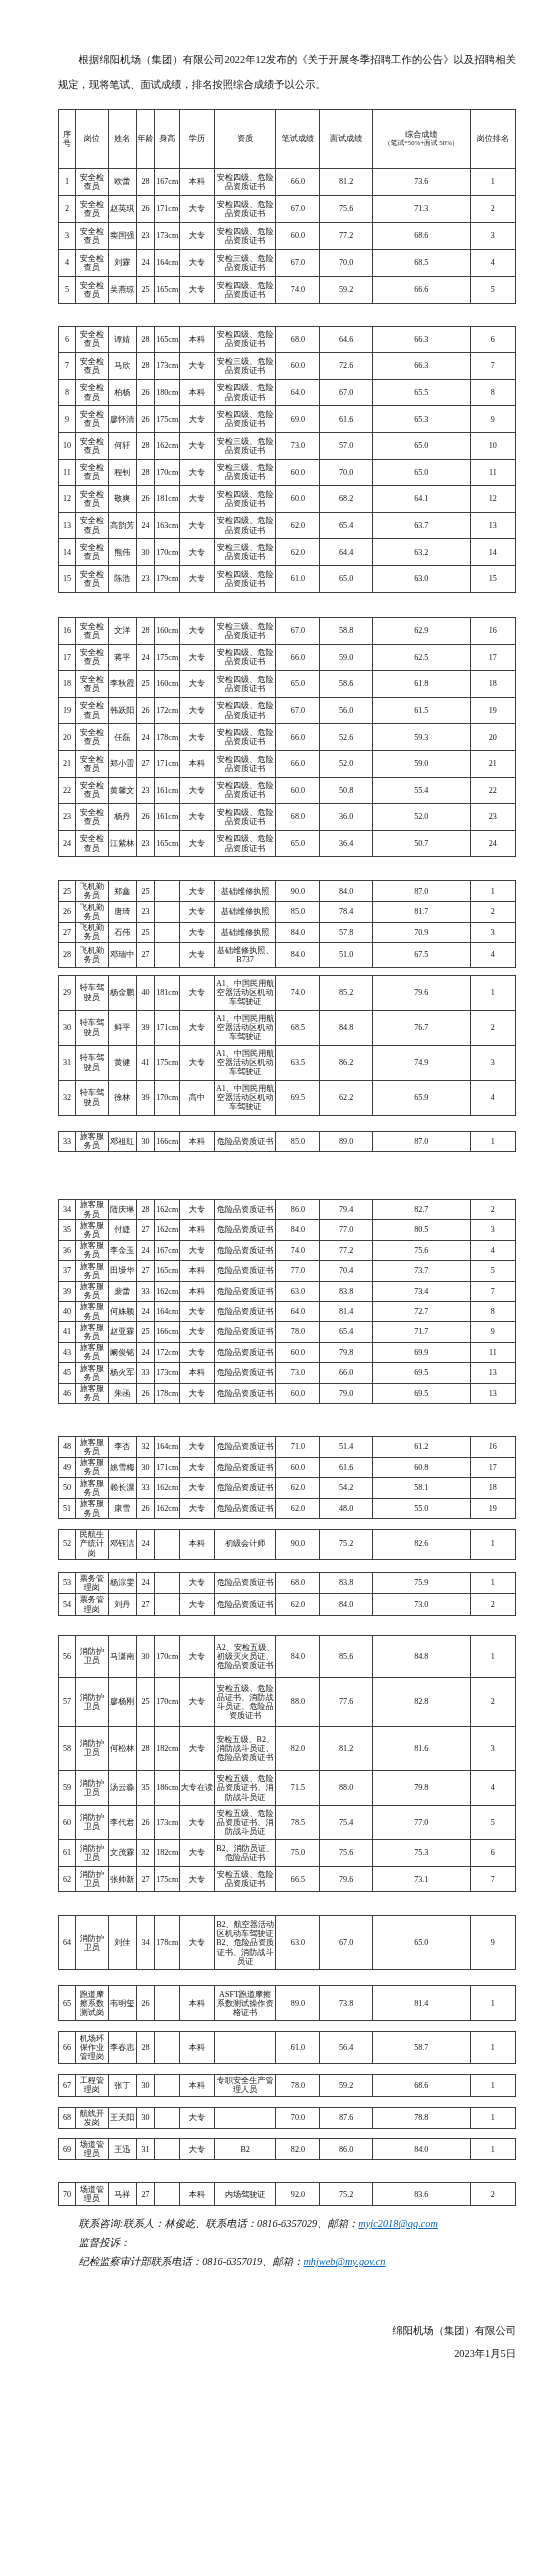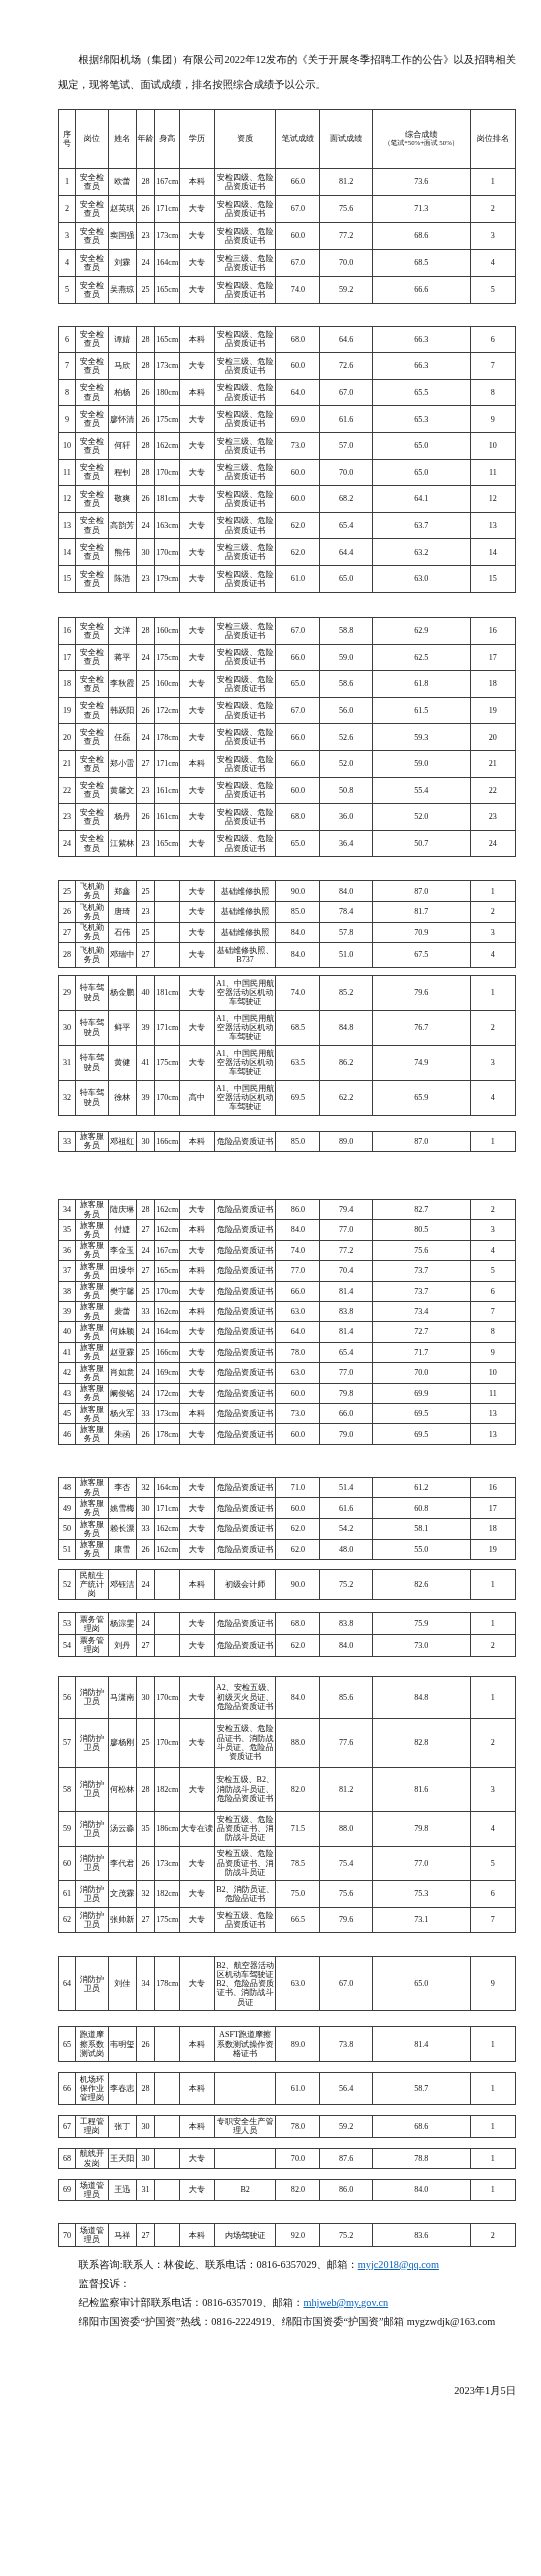--- a/index.html
+++ b/index.html
@@ -19,21 +19,21 @@
   }
   table.results th,table.results td{
     border:0.5px solid #3d3d3d;text-align:center;vertical-align:middle;
     font-size:8.1px;line-height:9.2px;padding:0.5px 0.5px;font-weight:normal;
     word-break:break-all;color:#111;
   }
   table.results th .subhead{font-size:6.8px;line-height:8.7px;}
   .footer{font-size:10.3px;margin-top:7.6px;color:#111;}
   .footer p{margin:0;}
   .f-p1{line-height:24.4px;text-indent:2em;text-align:justify;}
-  .f-line{line-height:19px;text-indent:2em;}
+  .f-line{line-height:19px;text-indent:2em;font-style:italic;}
   a.email{color:#0563c1;text-decoration:underline;cursor:pointer;}
   .signature{margin-top:48px;text-align:right;font-size:10.3px;line-height:23px;}
 </style>
 </head>
 <body>
 
 <div class="content">
   <p class="intro">根据绵阳机场（集团）有限公司2022年12发布的《关于开展冬季招聘工作的公告》以及招聘相关规定，现将笔试、面试成绩，排名按照综合成绩予以公示。</p>
 
   <div id="tables-host">
@@ -667,33 +667,20 @@
             <td>27</td>
             <td>165cm</td>
             <td>本科</td>
             <td>危险品资质证书</td>
             <td>77.0</td>
             <td>70.4</td>
             <td>73.7</td>
             <td>5</td>
           </tr>
           <tr style="height: 18.4px;">
-            <td>38</td>
-            <td>旅客服务员</td>
-            <td>樊宇馨</td>
-            <td>25</td>
-            <td>170cm</td>
-            <td>大专</td>
-            <td>危险品资质证书</td>
-            <td>66.0</td>
-            <td>81.4</td>
-            <td>73.7</td>
-            <td>6</td>
-          </tr>
-          <tr style="height: 18.4px;">
             <td>39</td>
             <td>旅客服务员</td>
             <td>裴蕾</td>
             <td>33</td>
             <td>162cm</td>
             <td>本科</td>
             <td>危险品资质证书</td>
             <td>63.0</td>
             <td>83.8</td>
             <td>73.4</td>
@@ -717,33 +704,20 @@
             <td>旅客服务员</td>
             <td>赵亚霖</td>
             <td>25</td>
             <td>166cm</td>
             <td>大专</td>
             <td>危险品资质证书</td>
             <td>78.0</td>
             <td>65.4</td>
             <td>71.7</td>
             <td>9</td>
-          </tr>
-          <tr style="height: 18.4px;">
-            <td>42</td>
-            <td>旅客服务员</td>
-            <td>肖如意</td>
-            <td>24</td>
-            <td>169cm</td>
-            <td>大专</td>
-            <td>危险品资质证书</td>
-            <td>63.0</td>
-            <td>77.0</td>
-            <td>70.0</td>
-            <td>10</td>
           </tr>
           <tr style="height: 18.4px;">
             <td>43</td>
             <td>旅客服务员</td>
             <td>阚俊铭</td>
             <td>24</td>
             <td>172cm</td>
             <td>大专</td>
             <td>危险品资质证书</td>
             <td>60.0</td>
@@ -1238,19 +1212,19 @@
             <td>2</td>
           </tr>
         </tbody>
       </table>
     </div>
 
   <div class="footer">
     <p class="f-line"><span>联系咨询:联系人：林俊屹、联系电话：0816-6357029、邮箱：</span><a class="email" href="#">myjc2018@qq.com</a></p>
     <p class="f-line">监督投诉：</p>
     <p class="f-line"><span>纪检监察审计部联系电话：0816-6357019、邮箱：</span><a class="email" href="#">mhjweb@my.gov.cn</a></p>
-    <p class="f-line">绵阳市国资委“护国资”热线：0816-2224919、绵阳市国资委“护国资”邮箱 mygzwdjk@163.com</p>
     <div class="signature">
+      <div>绵阳机场（集团）有限公司</div>
       <div>2023年1月5日</div>
     </div>
   </div>
 </div>
 
 
 </body></html>

